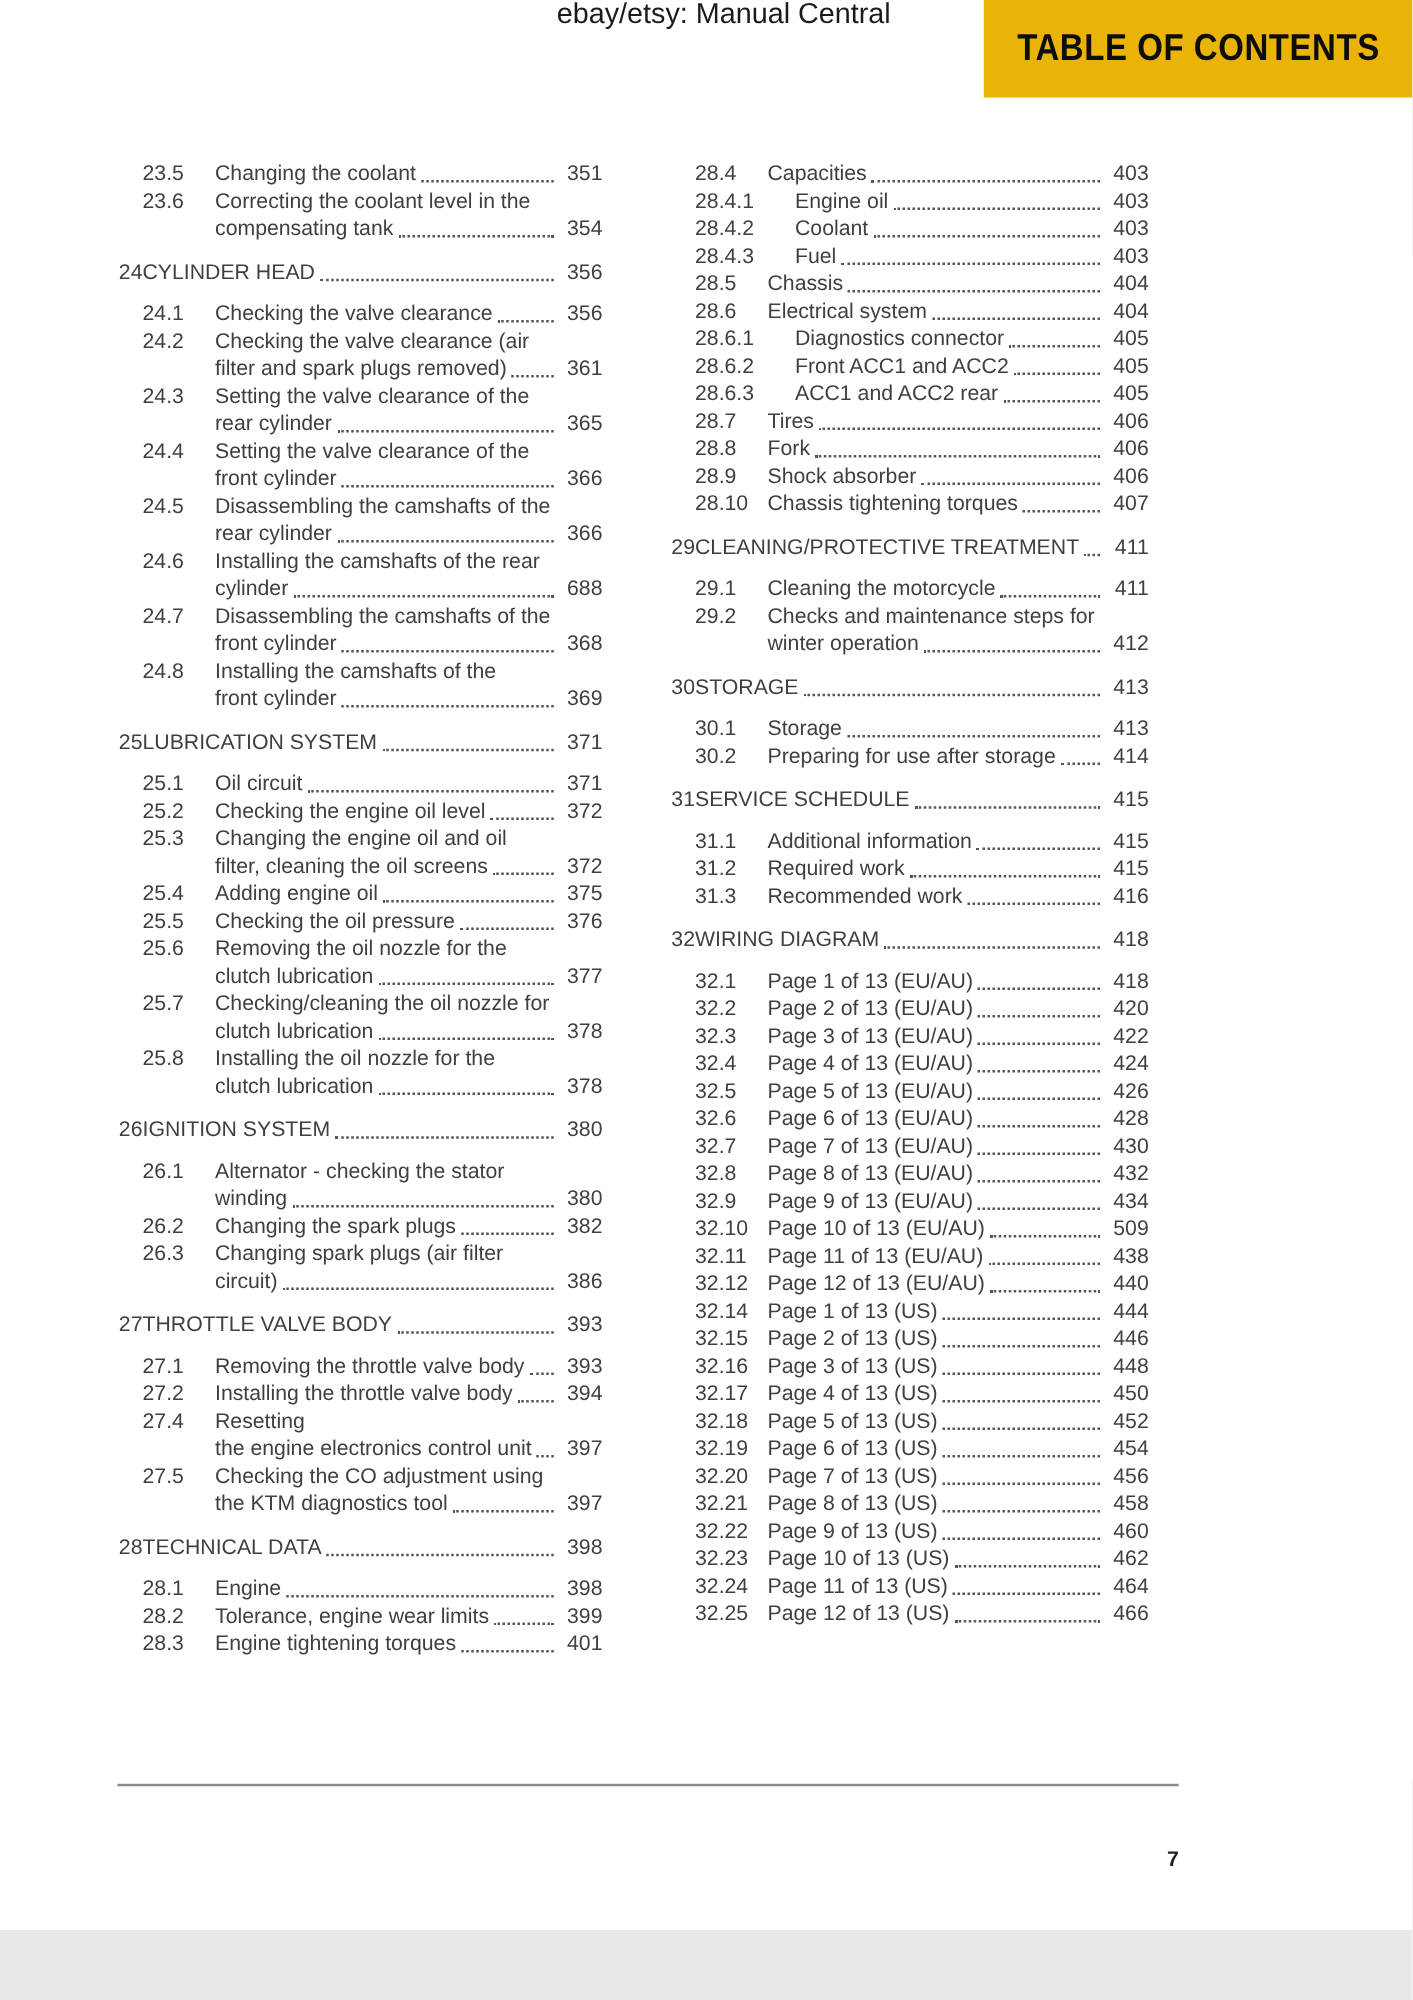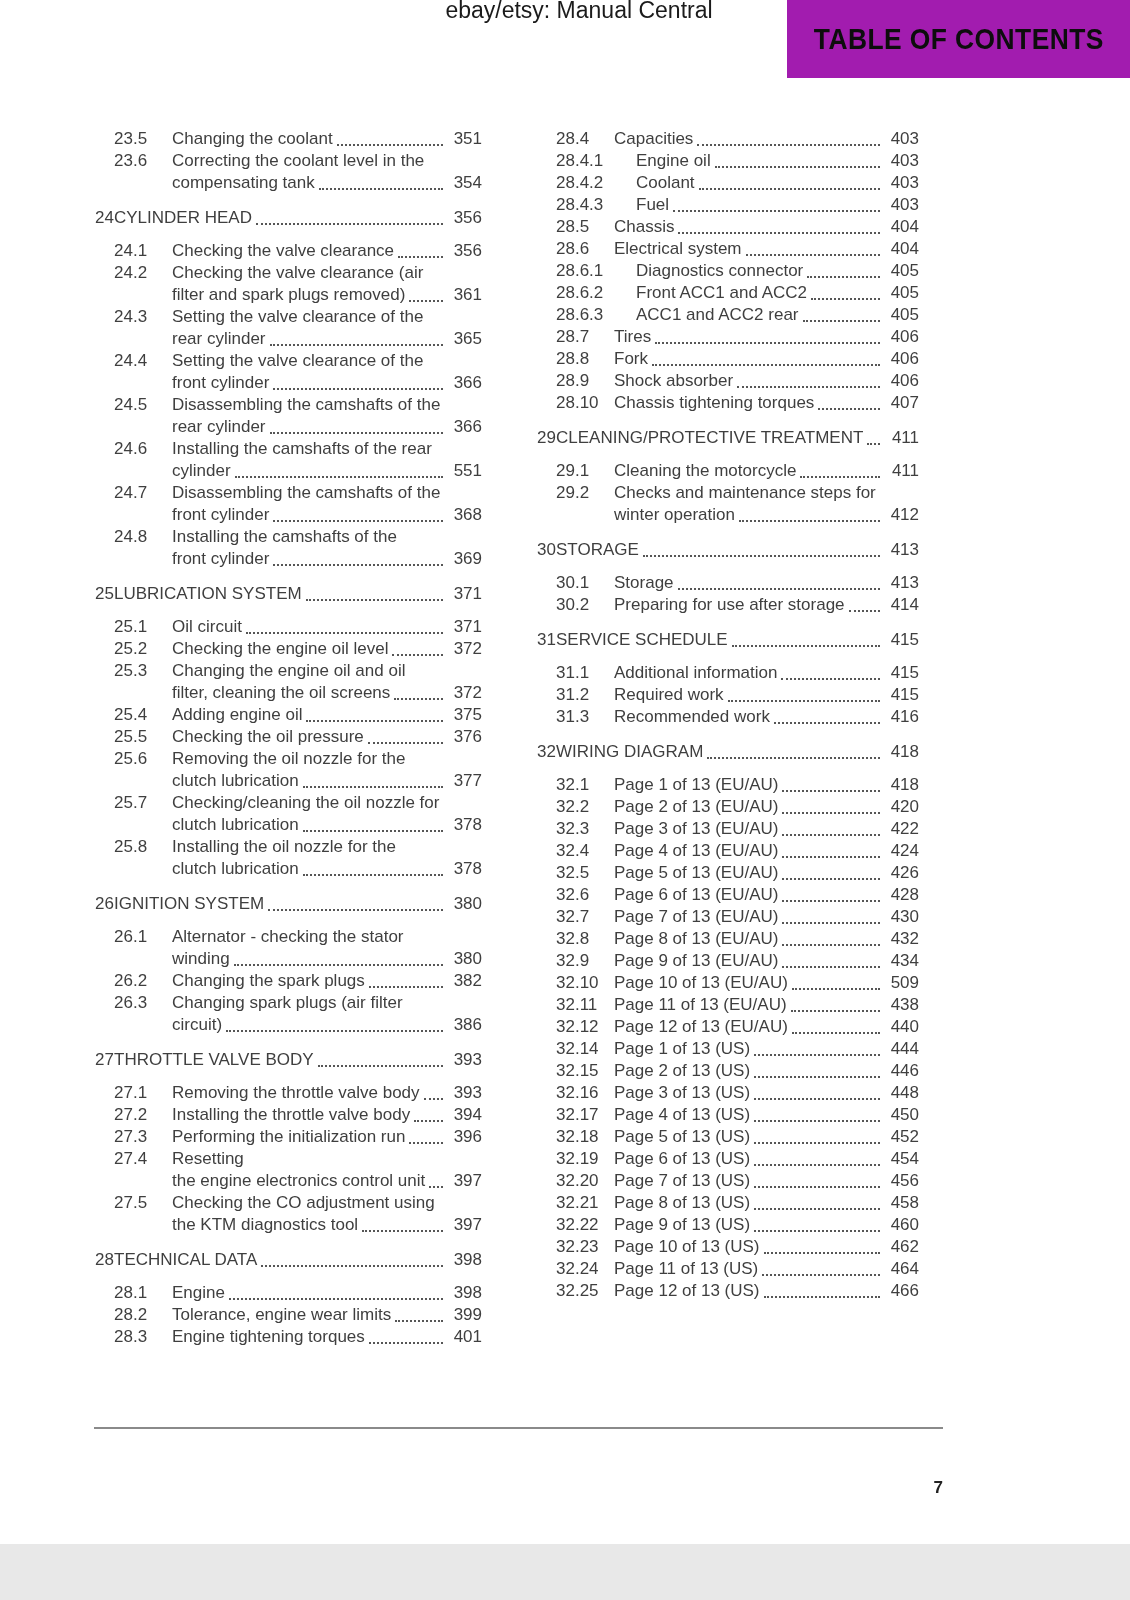--- a/index.html
+++ b/index.html
@@ -65,21 +65,21 @@
     transform:translateX(14px);
   }
 </style>
 </head>
 <body>
 
 <div class="page" style="color: rgb(63, 63, 63);">
 
   <div class="watermark-top">ebay/etsy: Manual Central</div>
 
-  <div class="banner" style="background: #a21caf;">
+  <div class="banner" style="background: #eab308;">
     <div class="banner-text" style="color: rgb(13, 13, 13);">TABLE OF CONTENTS</div>
   </div>
 
   <div class="columns">
     <div class="col-left" id="col-left">
         <div class="entry lvl2">
           <span class="num">23.5</span>
           <div class="body">
             <div class="line">
               <span class="t">Changing the coolant</span>
@@ -175,21 +175,21 @@
         </div>
         <div class="entry lvl2">
           <span class="num">24.6</span>
           <div class="body">
             <div class="line">
               <span class="t">Installing the camshafts of the rear</span>
             </div>
             <div class="line">
               <span class="t">cylinder</span>
               <span class="leader"></span>
-              <span class="pg">551</span>
+              <span class="pg">688</span>
             </div>
           </div>
         </div>
         <div class="entry lvl2">
           <span class="num">24.7</span>
           <div class="body">
             <div class="line">
               <span class="t">Disassembling the camshafts of the</span>
             </div>
             <div class="line">
@@ -380,30 +380,20 @@
             </div>
           </div>
         </div>
         <div class="entry lvl2">
           <span class="num">27.2</span>
           <div class="body">
             <div class="line">
               <span class="t">Installing the throttle valve body</span>
               <span class="leader"></span>
               <span class="pg">394</span>
-            </div>
-          </div>
-        </div>
-        <div class="entry lvl2">
-          <span class="num">27.3</span>
-          <div class="body">
-            <div class="line">
-              <span class="t">Performing the initialization run</span>
-              <span class="leader"></span>
-              <span class="pg">396</span>
             </div>
           </div>
         </div>
         <div class="entry lvl2">
           <span class="num">27.4</span>
           <div class="body">
             <div class="line">
               <span class="t">Resetting</span>
             </div>
             <div class="line">

